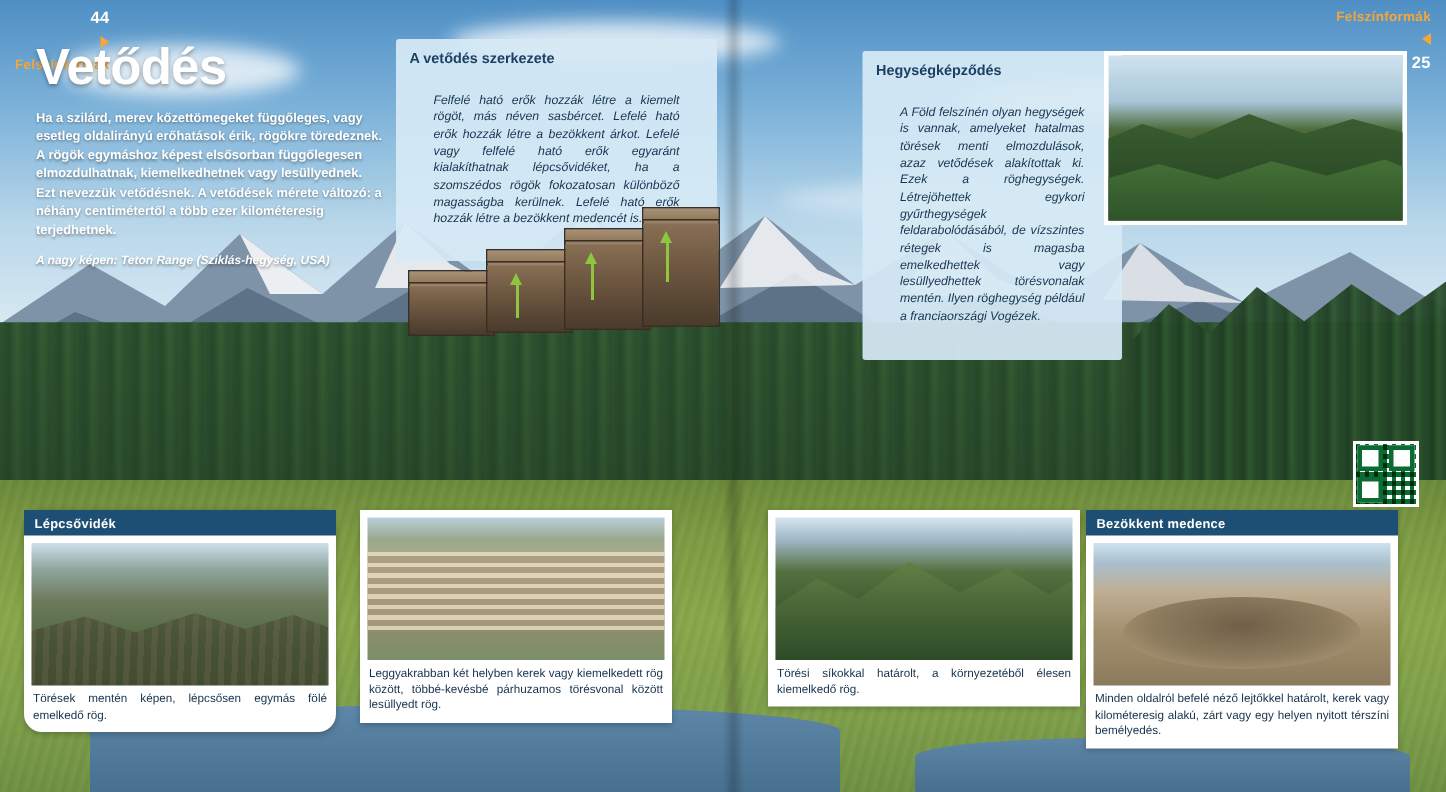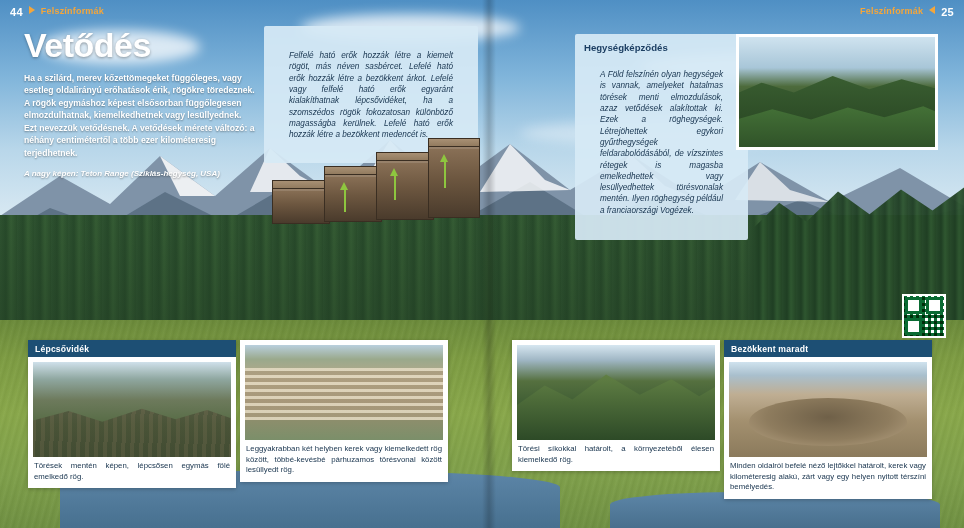--- a/index.html
+++ b/index.html
@@ -85,25 +85,26 @@
       repeating-linear-gradient(90deg, #27492a 0px, #1f3e23 5px, #2f5730 9px, #244526 14px);
     clip-path: polygon(0 25%, 12% 12%, 25% 22%, 40% 6%, 55% 18%, 70% 5%, 85% 16%, 100% 4%, 100% 100%, 0 100%);
     opacity: .95;
   }
 
   
   .folio {
     position: absolute;
     top: 6px;
     display: flex;
-    align-items: flex-start;
+    align-items: flex-end;
     gap: 6px;
     font-size: 9px;
     font-weight: bold;
     color: #ffffff;
+    flex-direction: column;
   }
   .folio-left { left: 10px; }
   .folio-right { right: 10px; }
   .folio .num { font-size: 11px; letter-spacing: .3px; }
   .folio .label { color: #f4a63b; font-weight: bold; letter-spacing: .2px; }
   .tri {
     width: 0; height: 0;
     border-top: 4px solid transparent;
     border-bottom: 4px solid transparent;
   }
@@ -235,21 +236,21 @@
   }
 
   
   .panel {
     position: absolute;
     top: 340px;
     width: 208px;
     background: #ffffff;
     box-shadow: 0 1px 4px rgba(0,0,0,0.25);
   }
-  .panel-1 { left: 28px; }
+  .panel-1 { left: 16px; border-radius: 12px; }
   .panel-2 { left: 240px; }
   .panel-3 { left: 512px; }
   .panel-4 { left: 724px; }
   .panel-head {
     height: 17px;
     background: #1d4f74;
     color: #ffffff;
     font-size: 8.6px;
     font-weight: bold;
     display: flex;
@@ -376,20 +377,21 @@
     <span class="num">25</span>
   </div>
 
   <div class="title-block">
     <h1 class="main-title">Vetődés</h1>
     <p class="intro-text">Ha a szilárd, merev kőzettömegeket függőleges, vagy esetleg oldalirányú erőhatások érik, rögökre töredeznek. A rögök egymáshoz képest elsősorban függőlegesen elmozdulhatnak, kiemelkedhetnek vagy lesüllyednek. Ezt nevezzük vetődésnek. A vetődések mérete változó: a néhány centimétertől a több ezer kilométeresig terjedhetnek.</p>
     <div class="caption-credit">A nagy képen: Teton Range (Sziklás-hegység, USA)</div>
   </div>
 
   <div class="box box-structure">
+    <h3>A vetődés szerkezete</h3>
     <p>Felfelé ható erők hozzák létre a kiemelt rögöt, más néven sasbércet. Lefelé ható erők hozzák létre a bezökkent árkot. Lefelé vagy felfelé ható erők egyaránt kialakíthatnak lépcsővidéket, ha a szomszédos rögök fokozatosan különböző magasságba kerülnek. Lefelé ható erők hozzák létre a bezökkent medencét is.</p>
   </div>
 
   <div class="diagram">
     <div class="step-top" style="left:6px;  top:62px; width:56px; height:9px;"></div>
     <div class="step" style="left:6px;  top:70px; width:56px; height:34px;"></div>
 
     <div class="step-top" style="left:58px; top:48px; width:56px; height:9px;"></div>
     <div class="step" style="left:58px; top:56px; width:56px; height:46px;"></div>
 
@@ -435,18 +437,18 @@
     <div class="panel-photo pp2"></div>
     <div class="panel-caption">Leggyakrabban két helyben kerek vagy kiemelkedett rög között, többé-kevésbé párhuzamos törésvonal között lesüllyedt rög.</div>
   </div>
 
   <div class="panel panel-3">
     <div class="panel-photo pp3"></div>
     <div class="panel-caption">Törési síkokkal határolt, a környezetéből élesen kiemelkedő rög.</div>
   </div>
 
   <div class="panel panel-4">
-    <div class="panel-head">Bezökkent maradt</div>
+    <div class="panel-head">Bezökkent medence</div>
     <div class="panel-photo pp4"></div>
     <div class="panel-caption">Minden oldalról befelé néző lejtőkkel határolt, kerek vagy kilométeresig alakú, zárt vagy egy helyen nyitott térszíni bemélyedés.</div>
   </div>
 
 </div>
 
 </body></html>

